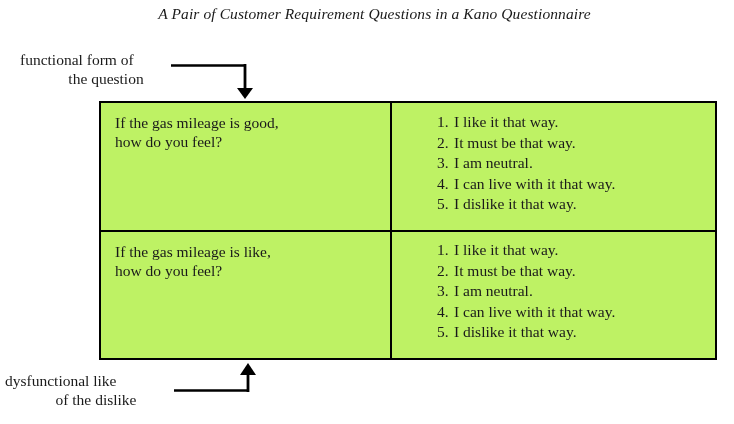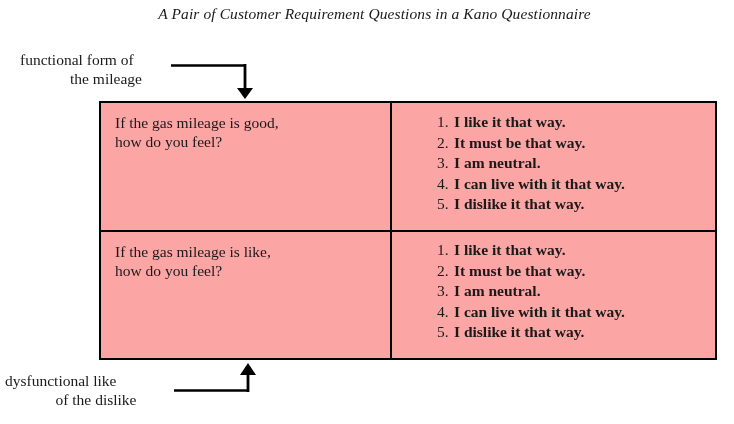--- a/index.html
+++ b/index.html
@@ -75,21 +75,21 @@
     width: 612px;
     height: 259px;
     border-collapse: collapse;
     table-layout: fixed;
     background: #ffffff;
   }
   #question-table td {
     border: 2px solid #000000;
     vertical-align: top;
     padding: 0;
-    background: #fca5a5;
+    background: #bef264;
   }
   td.question-cell { width: 289px; }
   td.answers-cell  { width: 323px; }
 
   .question-text {
     font-size: 15.5px;
     line-height: 19px;
     padding: 10px 0 0 14px;
   }
   .question-text span { display: block; }
@@ -104,35 +104,35 @@
   .answers-list li {
     position: relative;
     padding-left: 62px;
     white-space: nowrap;
   }
   .answers-list li .opt-num {
     position: absolute;
     left: 45px;
     top: 0;
   }
-  .answers-list li .opt-txt { display: inline; font-weight: bold; }
+  .answers-list li .opt-txt { display: inline; }
 
   .row-2 .answers-list { padding-top: 8px; }
   .row-2 .question-text { padding-top: 10px; }
 </style>
 </head>
 <body>
 
 <div id="figure-root">
 
   <div id="figure-title">A Pair of Customer Requirement Questions in a Kano Questionnaire</div>
 
   <div class="callout-label" id="functional-label">
     <span class="callout-line-1">functional form of</span>
-    <span class="callout-line-2">the mileage</span>
+    <span class="callout-line-2">the question</span>
   </div>
 
   <div class="callout-label" id="dysfunctional-label">
     <span class="callout-line-1">dysfunctional like</span>
     <span class="callout-line-2">of the dislike</span>
   </div>
 
   <svg id="leader-arrows" viewBox="0 0 734 424" width="734" height="424">
     <g fill="#000000" stroke="#000000">
       <line x1="171" y1="65.5" x2="246" y2="65.5" stroke-width="2.6" stroke-linecap="butt"></line>

